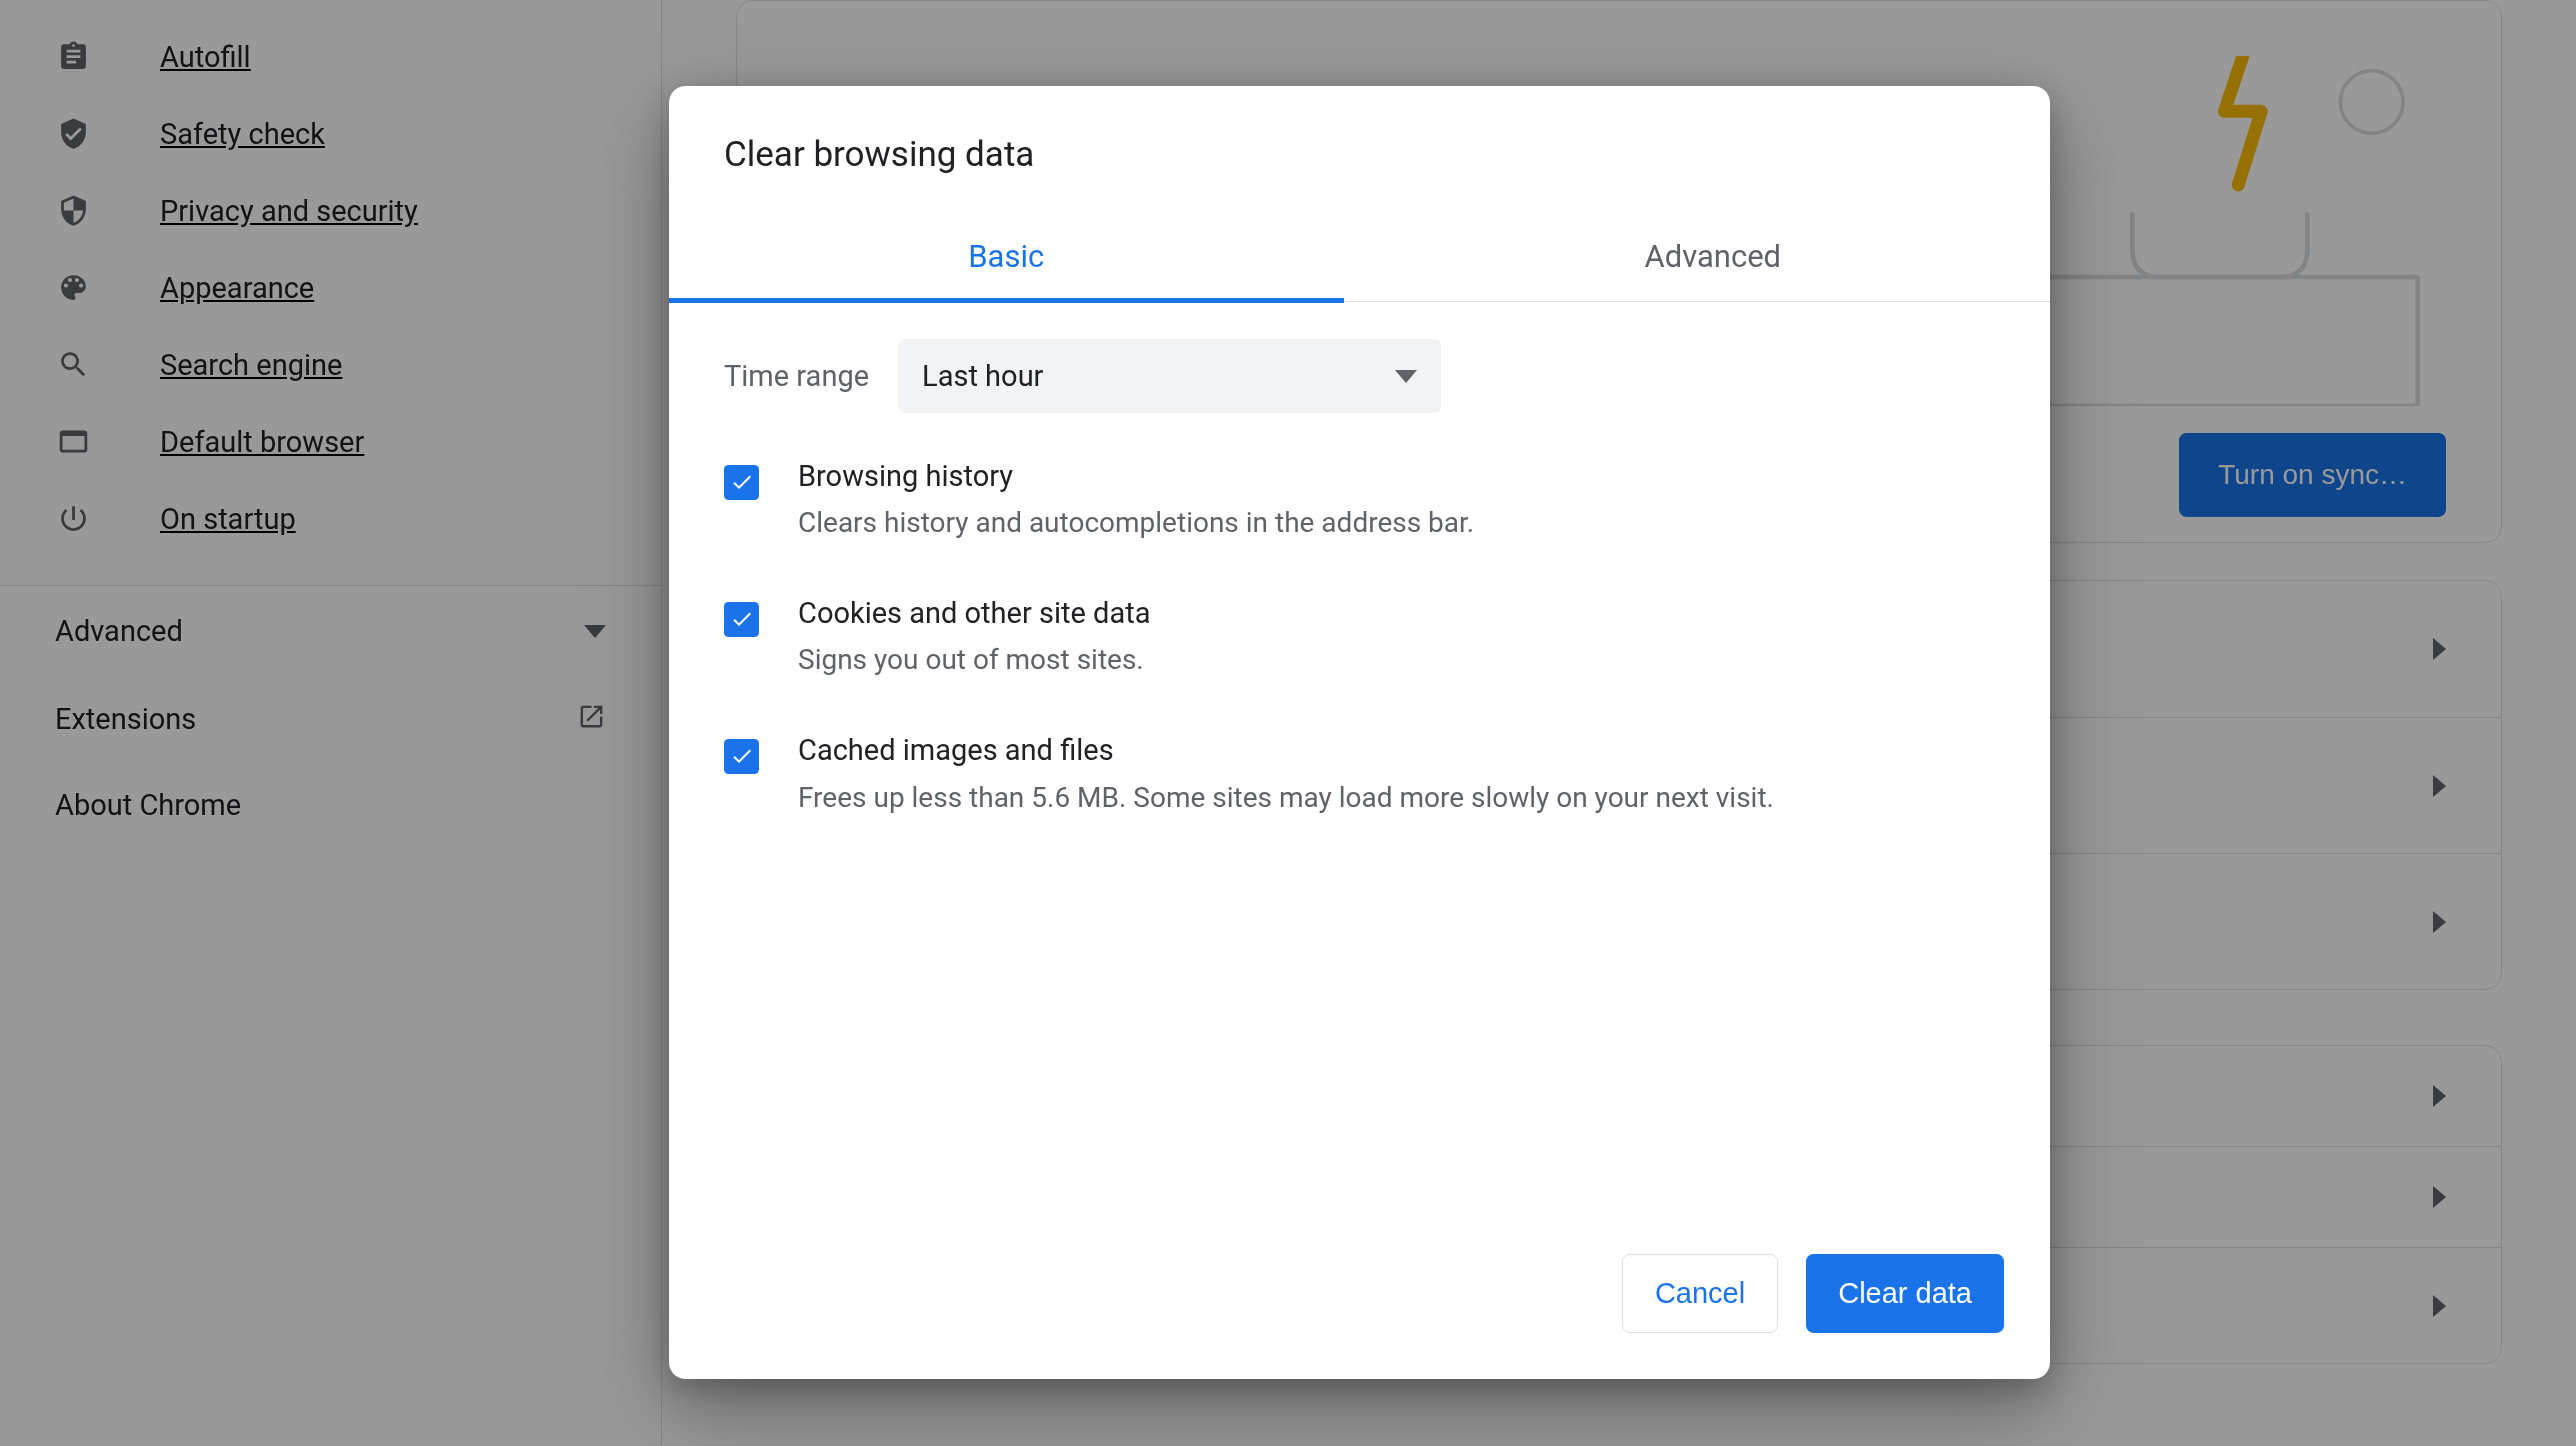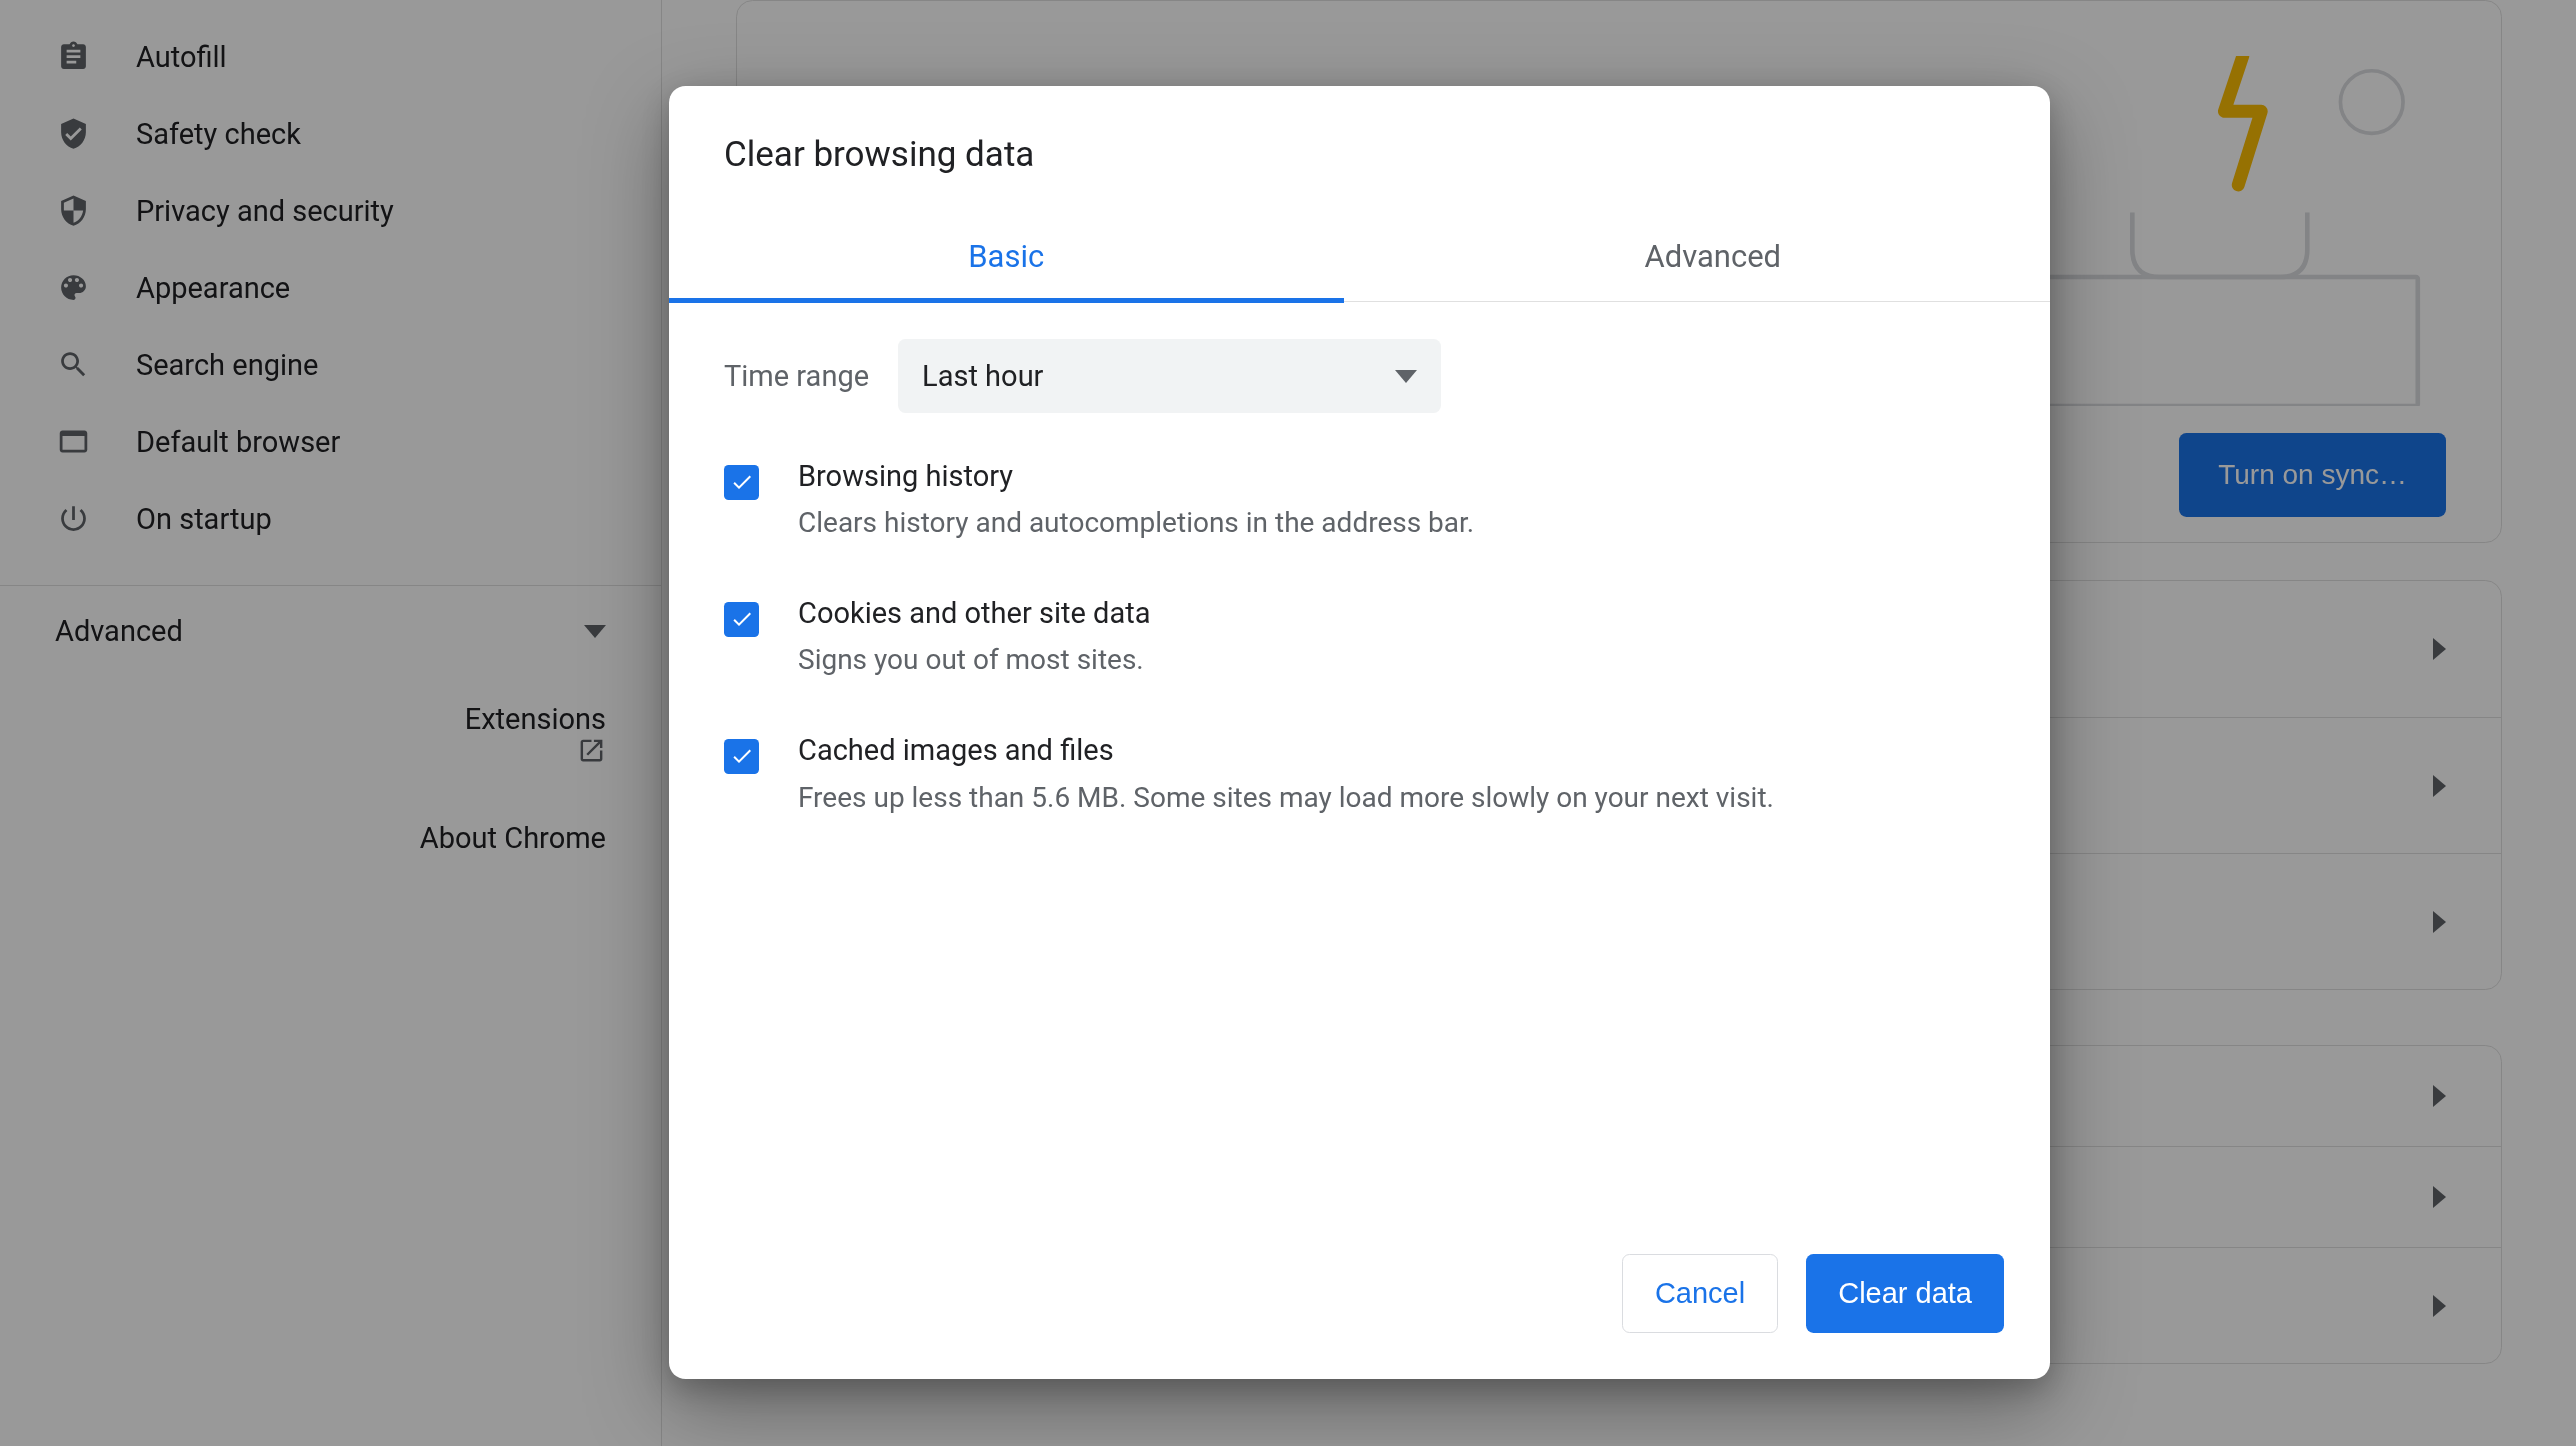--- a/index.html
+++ b/index.html
@@ -21,21 +21,22 @@
       width: 662px;
       background: #fff;
       padding-top: 18.4px;
       border-right: 0.9px solid #e0e0e0;
     }
     .sidebar-item {
       display: flex;
       align-items: center;
       padding: 20px 55px;
       cursor: pointer;
-      gap: 44px;
+      gap: 68px;
+      text-decoration: underline;
     }
     .sidebar-item .icon-box {
       width: 37px;
       height: 37px;
       display: flex;
       align-items: center;
       justify-content: center;
     }
     .sidebar-item .label {
       font-size: 29px;
@@ -49,25 +50,24 @@
       cursor: pointer;
       border-top: 0.9px solid #e0e0e0;
       margin-top: 28px;
     }
     .sidebar-advanced .label {
       font-size: 29px;
       color: #202124;
     }
     .sidebar-link {
       display: flex;
-      align-items: flex-end;
+      align-items: flex-start;
       justify-content: space-between;
       padding: 26px 55px;
       cursor: pointer;
-      flex-direction: column;
     }
     .sidebar-link .label {
       font-size: 29px;
       color: #202124;
     }
     .main {
       flex: 1;
       display: flex;
       justify-content: center;
       padding-top: 0;

